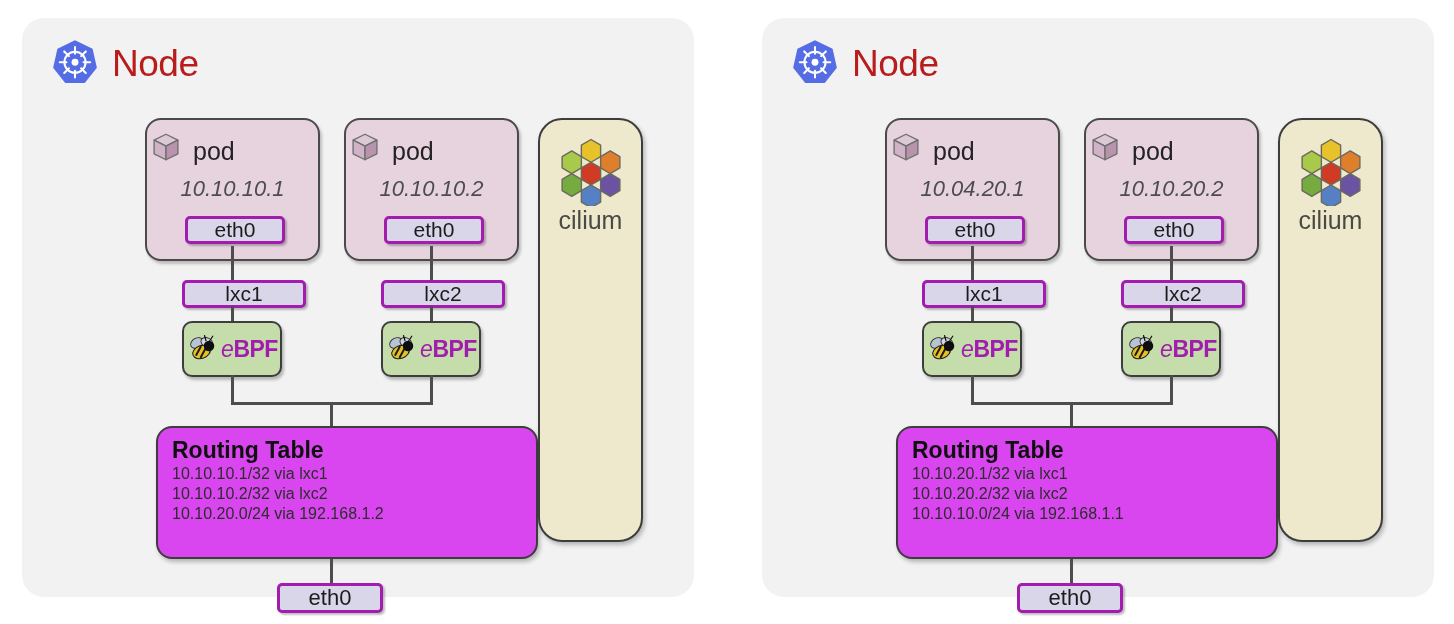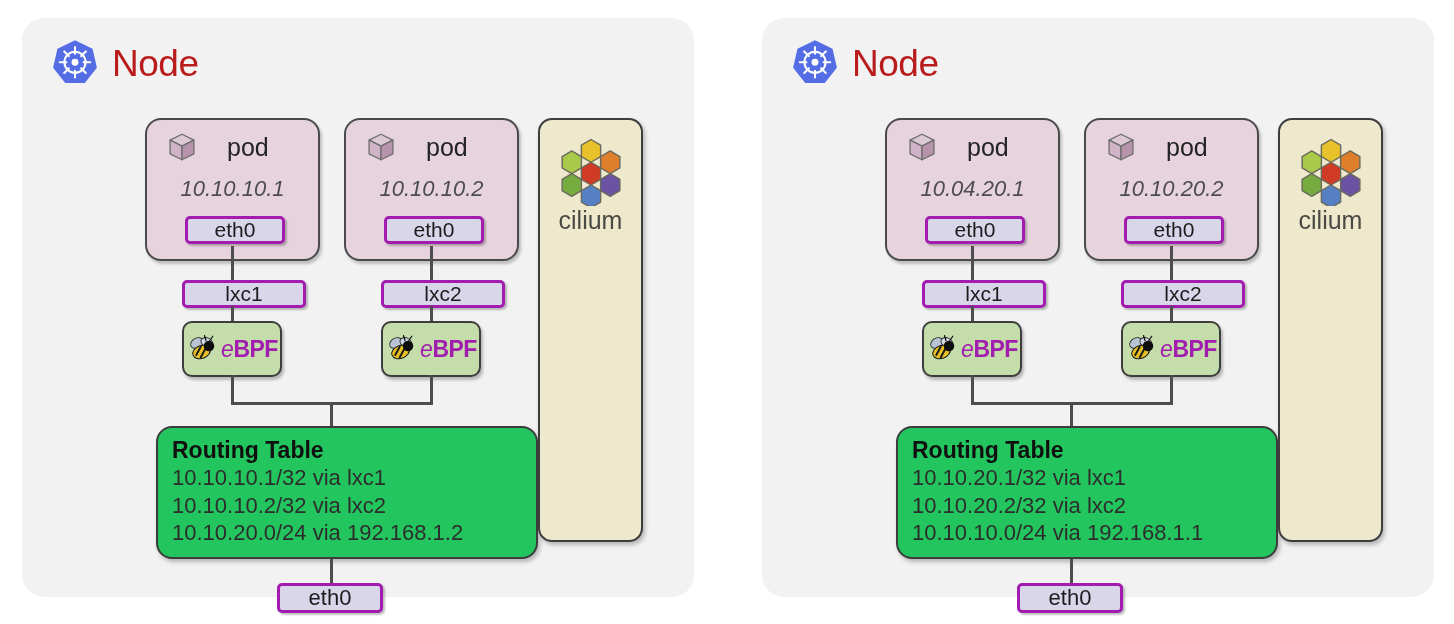--- a/index.html
+++ b/index.html
@@ -54,25 +54,25 @@
     width: 175px;
     height: 143px;
     background: #e6d3de;
     border: 2.5px solid #4a4a4a;
     border-radius: 16px;
     box-sizing: border-box;
     box-shadow: 2px 3px 3px rgba(0,0,0,0.22);
   }
   .pod-head {
     position: absolute;
-    left: 18px;
+    left: 2px;
     top: 10px;
     display: flex;
-    align-items: center;
-    gap: 28px;
+    align-items: flex-end;
+    gap: 10px;
   }
   .pod-cube { width: 34px; height: 34px; display: block; }
   .pod-label {
     font-size: 25px;
     color: #232323;
     line-height: 1;
   }
   .pod-ip {
     position: absolute;
     left: 0; right: 0;
@@ -138,47 +138,47 @@
     letter-spacing: -0.5px;
     line-height: 1;
   }
   .ebpf-text .e-italic { font-style: italic; font-weight: 500; }
 
   
   .routing-box {
     position: absolute;
     width: 382px;
     height: 133px;
-    background: #22c55e;
+    background: #d946ef;
     border: 2.5px solid #3d3d3d;
     border-radius: 16px;
     box-sizing: border-box;
     padding: 8px 0 0 14px;
     box-shadow: 2px 3px 4px rgba(0,0,0,0.25);
   }
   .routing-title {
     font-size: 23px;
     font-weight: bold;
     color: #101010;
     line-height: 1.22;
   }
   .routing-row {
-    font-size: 22px;
+    font-size: 16px;
     color: #2d2d2d;
     line-height: 1.26;
     white-space: nowrap;
   }
 
   
   .cilium-panel {
     position: absolute;
     width: 105px;
     background: #eee8cd;
     border: 2.5px solid #3d3d3d;
-    border-radius: 14px;
+    border-radius: 24px;
     box-sizing: border-box;
     box-shadow: 2px 3px 4px rgba(0,0,0,0.25);
   }
   .cilium-logo {
     position: absolute;
     left: 50%;
     transform: translateX(-50%);
     top: 16px;
     width: 74px;
     height: 70px;

